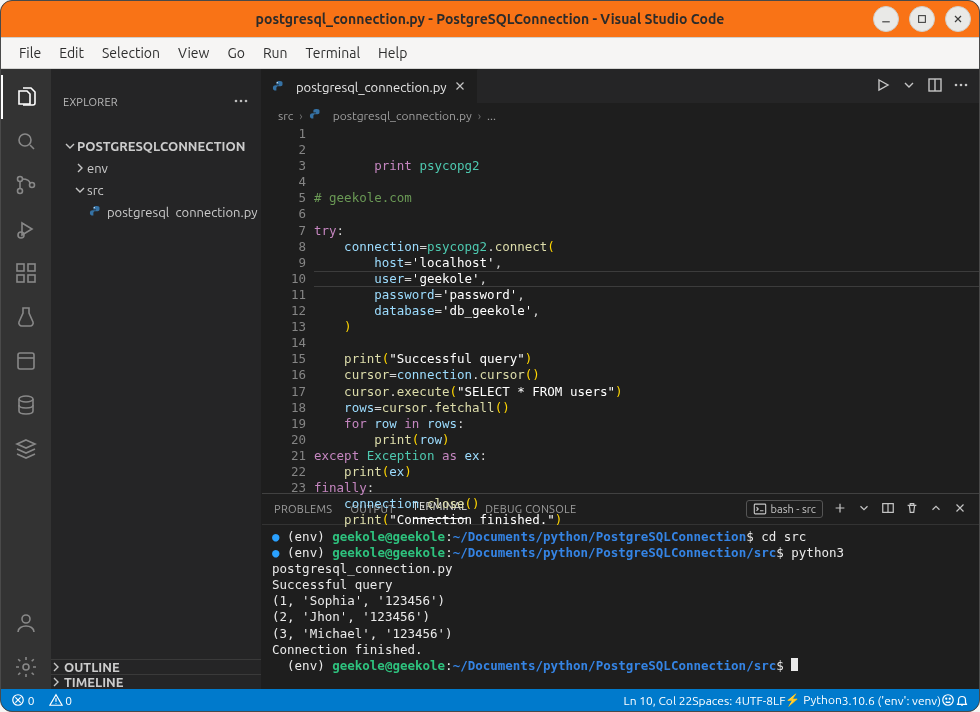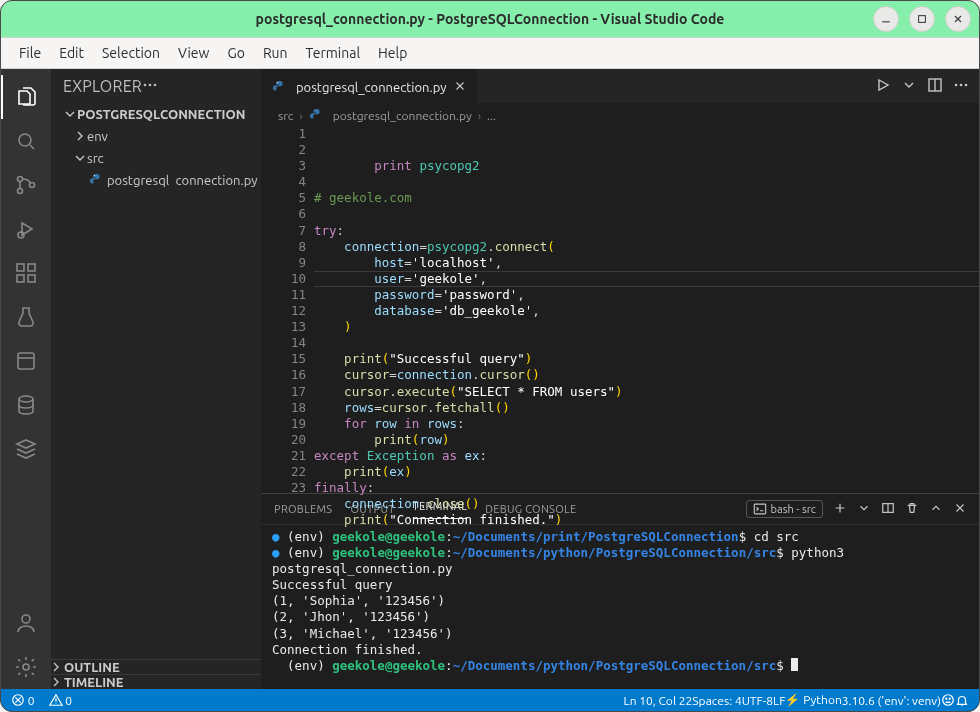--- a/index.html
+++ b/index.html
@@ -1,36 +1,36 @@
 <!DOCTYPE html>
 <html><head>
 <meta charset="utf-8">
 <style>
   html,body{margin:0;padding:0;width:980px;height:712px;font-family:"Ubuntu","Segoe UI",Arial,sans-serif;background:#f6f5f4;overflow:hidden;font-size:13px;color:#ccc;user-select:none}
   .window{box-sizing:border-box;width:980px;height:712px;border:1px solid #4a4a4a;border-radius:12px;overflow:hidden;display:flex;flex-direction:column;background:#1e1e1e}
   
-  .titlebar{height:36px;background:#86efac;display:flex;align-items:center;justify-content:center;position:relative;border-bottom:1px solid #cfcfcd}
+  .titlebar{height:36px;background:#f97316;display:flex;align-items:center;justify-content:center;position:relative;border-bottom:1px solid #cfcfcd}
   .titlebar .title{color:#2b2b2b;font-weight:600;font-size:14px}
   .win-controls{position:absolute;right:8px;top:5px;display:flex;gap:10px}
   .wc-btn{width:24px;height:24px;border-radius:50%;background:#e9e9e7;border:1px solid #cfcfcd;display:flex;align-items:center;justify-content:center;color:#3b3b3b}
   .wc-btn svg{width:12px;height:12px}
   
   .menubar{height:30px;background:#f6f5f4;display:flex;align-items:center;padding:0 10px;gap:2px;border-bottom:1px solid #d4d4d2}
   .menubar .mi{color:#2e2e2e;padding:4px 8px;border-radius:4px;font-size:14px}
   
   .main{flex:1;display:flex;min-height:0}
   
   .activitybar{width:50px;background:#333333;display:flex;flex-direction:column;align-items:center;padding-top:6px;color:#888}
   .activitybar .ai{width:50px;height:44px;display:flex;align-items:center;justify-content:center}
   .activitybar .ai svg{width:24px;height:24px}
   .activitybar .ai.active{border-left:2px solid #fff;color:#fff;box-sizing:border-box}
   .activitybar .spacer{flex:1}
   
   .sidebar{width:210px;background:#252526;display:flex;flex-direction:column;border-right:1px solid #1e1e1e}
-  .sidebar-header{height:34px;display:flex;align-items:center;padding:0 12px;color:#bdbdbd;font-size:16px;letter-spacing:.2px}
+  .sidebar-header{height:34px;display:flex;align-items:center;justify-content:space-between;padding:16px 12px;color:#bdbdbd;font-size:11px;letter-spacing:.2px}
   .sidebar-header .actions svg{width:16px;height:16px;fill:#bbb}
   .tree{flex:1;font-size:13px;color:#ccc}
   .tree .row{display:flex;align-items:center;height:22px;padding-left:12px}
   .tree .chev{width:14px;display:inline-flex;justify-content:center;color:#c5c5c5}
   .tree .lbl{white-space:nowrap;overflow:hidden;text-overflow:ellipsis}
   .section-title{font-weight:700;color:#ccc}
   .py-icon{width:14px;height:14px;margin-right:4px}
   .sidebar-bottom .row{border-top:1px solid #3a3a3a}
   
   .editor-area{flex:1;display:flex;flex-direction:column;min-width:0}
@@ -372,21 +372,21 @@
                   <path d="M3 5h10M6 5V3h4v2M5 5l1 8h4l1-8"></path>
                 </svg></span>
             <span><svg viewBox="0 0 16 16">
                   <path d="M4 10l4-4 4 4" stroke="currentColor" fill="none" stroke-width="1.4"></path>
                 </svg></span>
             <span><svg viewBox="0 0 16 16">
                   <path d="M4 4l8 8M12 4l-8 8" stroke="currentColor" stroke-width="1.4"></path>
                 </svg></span>
           </div>
         </div>
-        <div class="terminal" id="terminal"><span class="bullet">●</span> <span class="env">(env)</span> <span class="user">geekole@geekole</span><span style="color:#eaeaea">:</span><span class="path">~/Documents/print/PostgreSQLConnection</span><span class="dollar">$</span> cd src
+        <div class="terminal" id="terminal"><span class="bullet">●</span> <span class="env">(env)</span> <span class="user">geekole@geekole</span><span style="color:#eaeaea">:</span><span class="path">~/Documents/python/PostgreSQLConnection</span><span class="dollar">$</span> cd src
 <span class="bullet">●</span> <span class="env">(env)</span> <span class="user">geekole@geekole</span><span style="color:#eaeaea">:</span><span class="path">~/Documents/python/PostgreSQLConnection/src</span><span class="dollar">$</span> python3 postgresql_connection.py
 Successful query
 (1, 'Sophia', '123456')
 (2, 'Jhon', '123456')
 (3, 'Michael', '123456')
 Connection finished.
 <span class="env">&nbsp; (env)</span> <span class="user">geekole@geekole</span><span style="color:#eaeaea">:</span><span class="path">~/Documents/python/PostgreSQLConnection/src</span><span class="dollar">$</span> <span class="cursor"></span></div>
       </div>
 
     </div>

